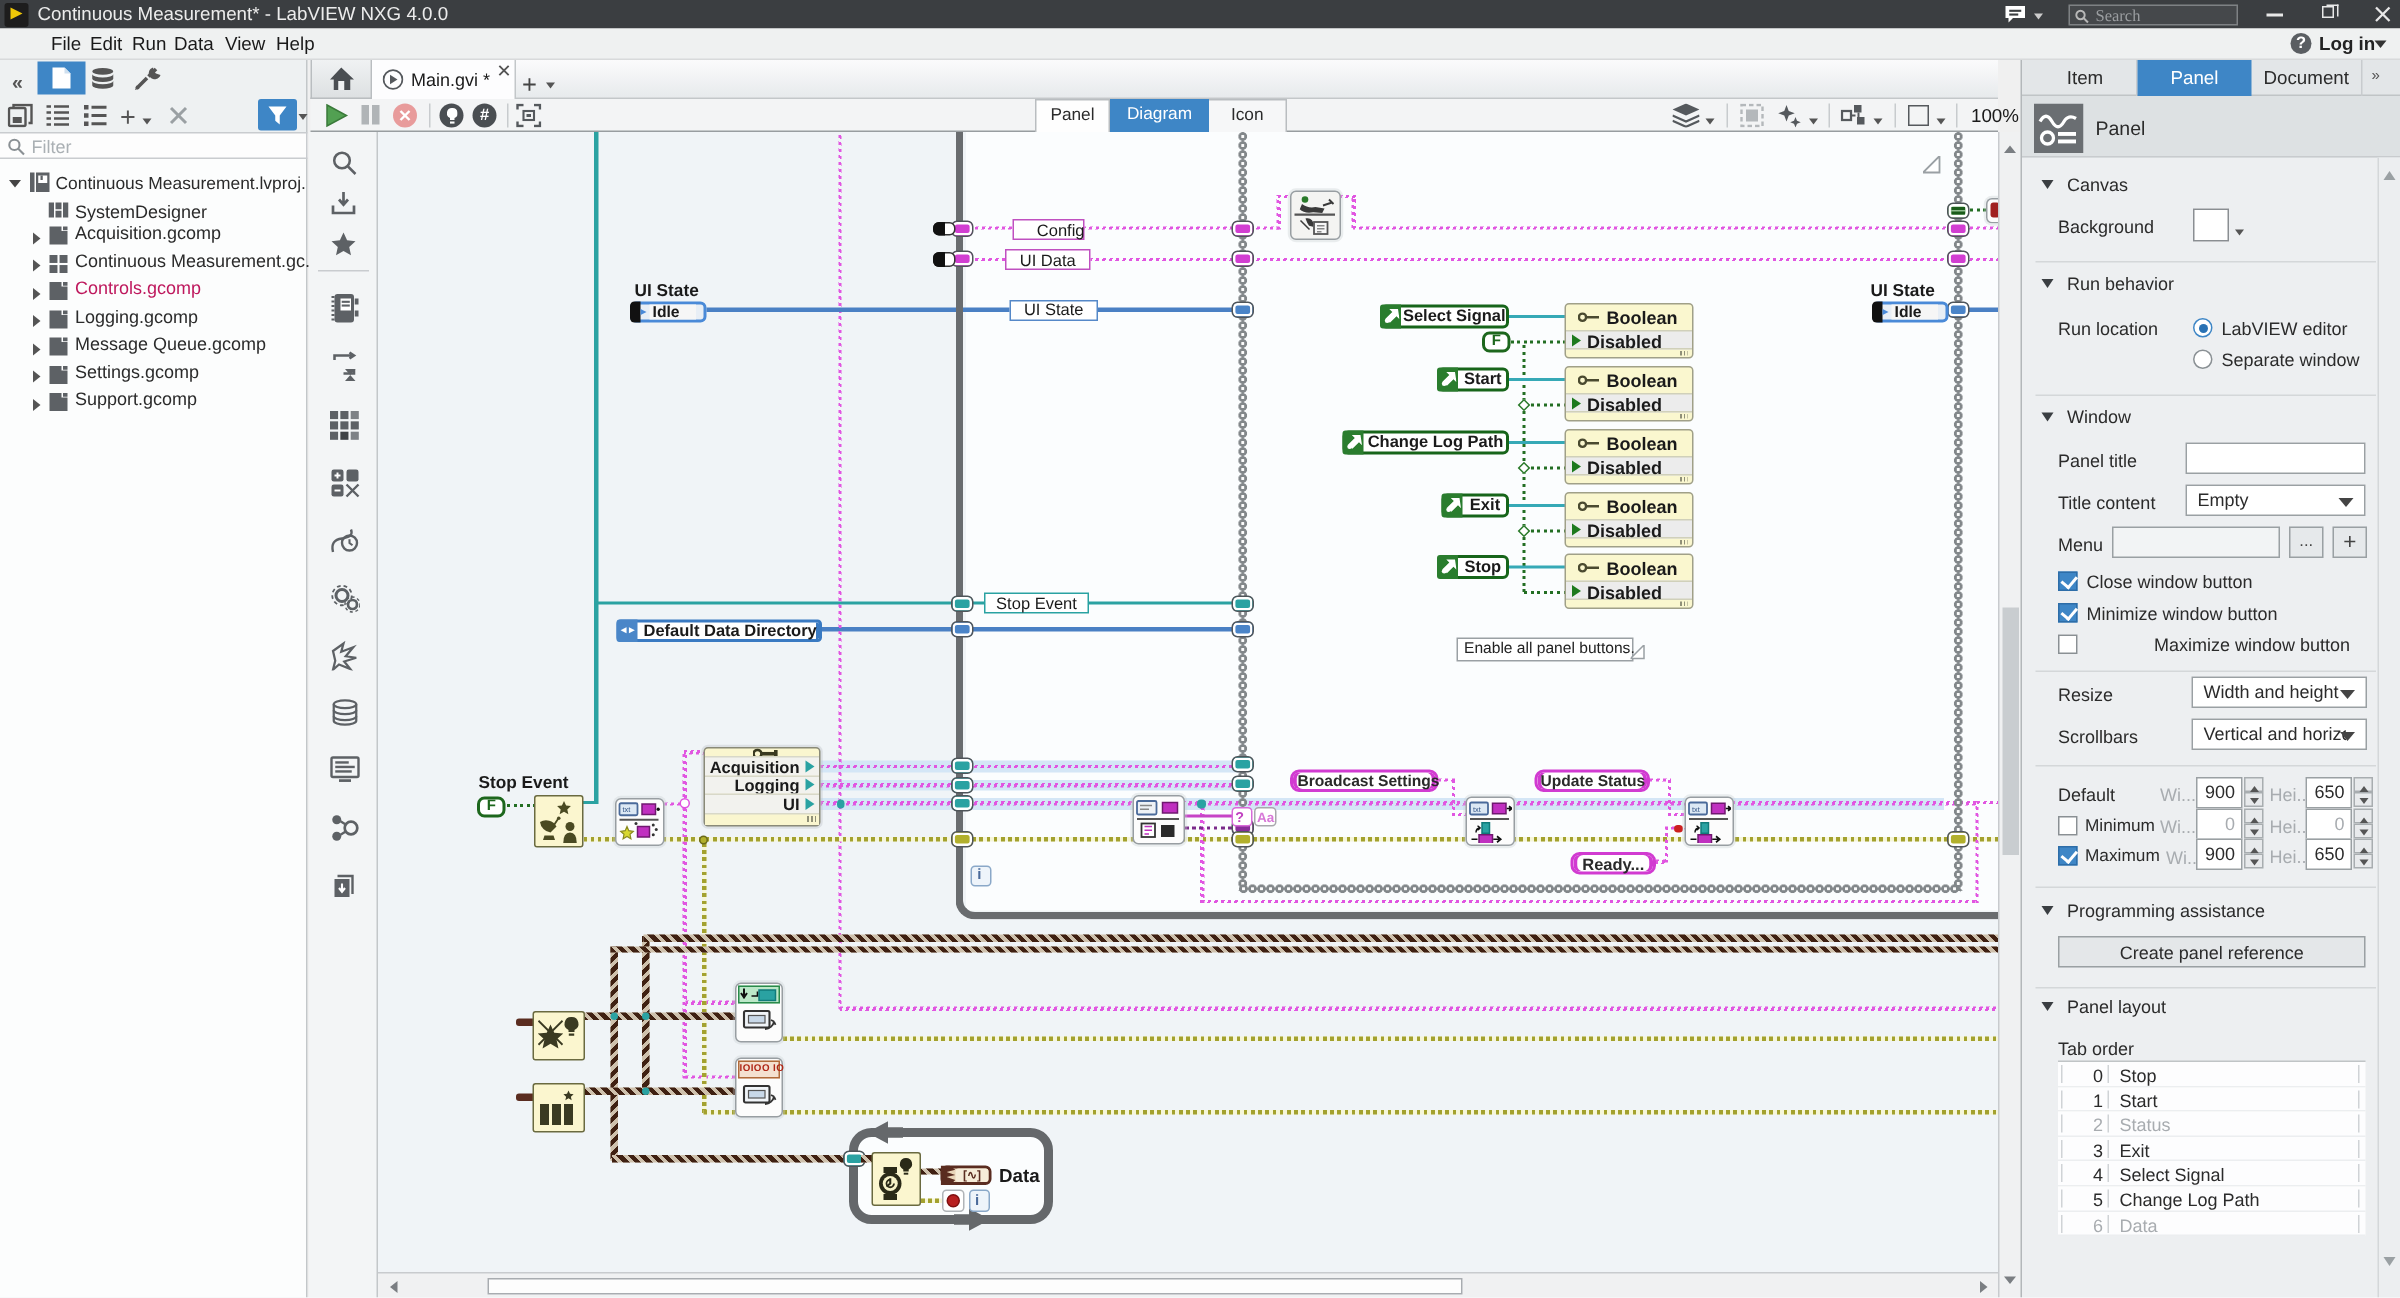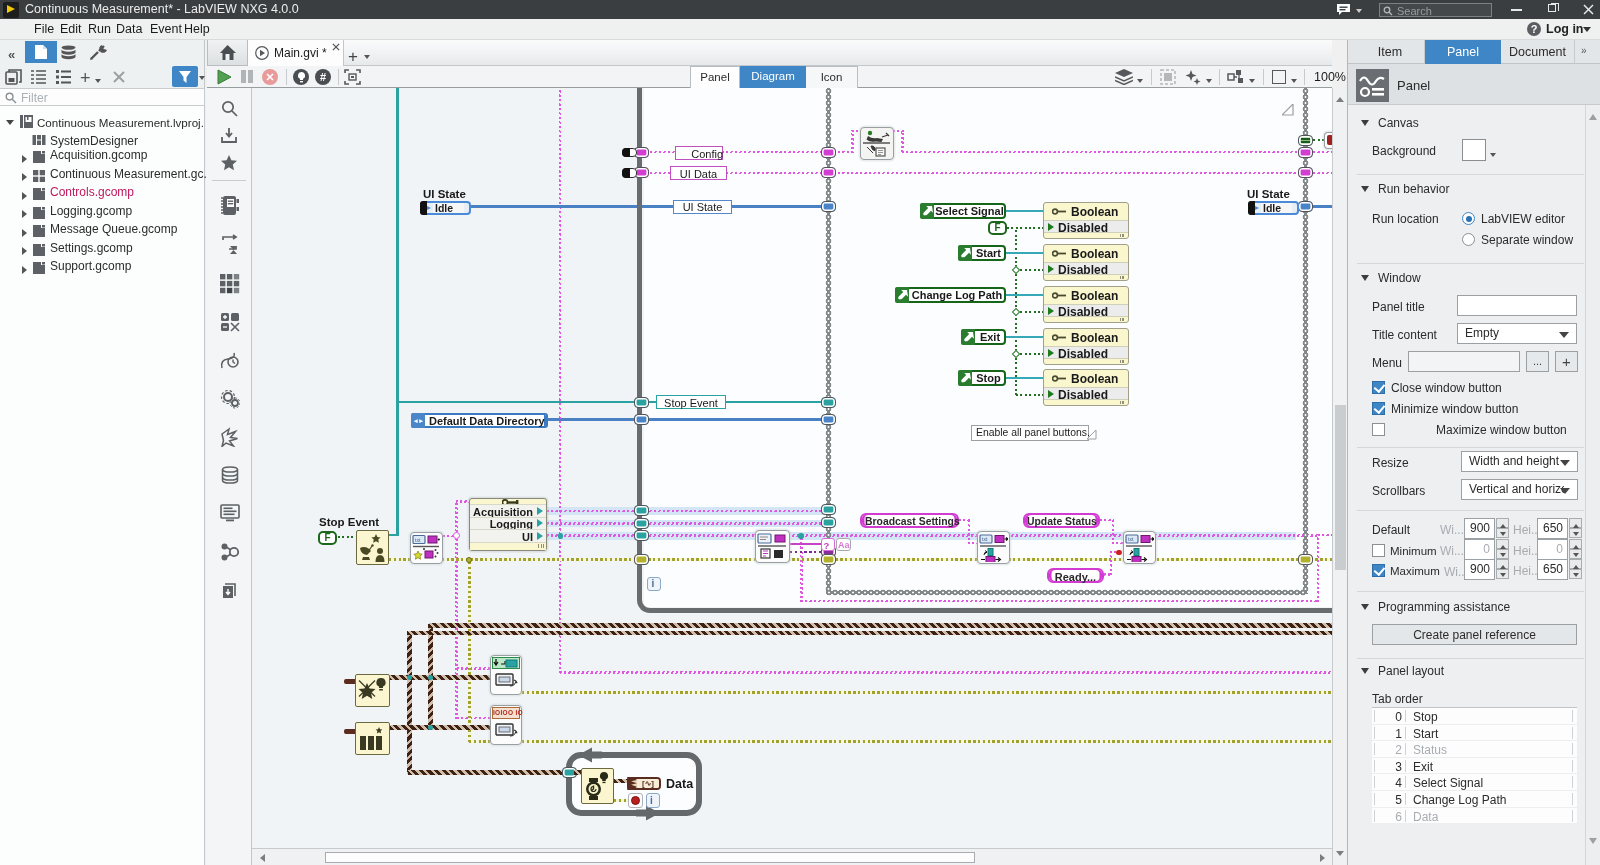--- a/index.html
+++ b/index.html
@@ -68,38 +68,38 @@
         <rect x="3.5" y="3.5" width="8" height="1.4" fill="#3b3e41"></rect>
         <rect x="3.5" y="6" width="6" height="1.4" fill="#3b3e41"></rect>
       </svg>
   <div class="abs" style="left:1356px;top:9px;border:3.5px solid transparent;border-top:4.5px solid #ccc;"></div>
 
   <div class="abs" style="left:1379px;top:2.5px;width:113px;height:14.5px;background:#45484b;border:1px solid #7e8184;">
     <svg class="abs" style="left:3px;top:2px" width="10" height="10" viewBox="0 0 10 10">
           <circle cx="4" cy="4" r="2.8" fill="none" stroke="#b8b8b8" stroke-width="1.3"></circle>
           <line x1="6.2" y1="6.2" x2="9" y2="9" stroke="#b8b8b8" stroke-width="1.3"></line>
         </svg>
-    <div class="abs" style="left:17px;top:1px;font-size:11px;color:#9a9da0;">Search</div>
+    <div class="abs" style="left:17px;top:1px;font-size:11px;color:#9a9da0;font-family:Liberation Serif, serif;">Search</div>
   </div>
 
   <div class="abs" style="left:1511px;top:9px;width:11px;height:1.6px;background:#e8e8e8;"></div>
   <div class="abs" style="left:1548px;top:4px;width:8px;height:8px;border:1.3px solid #e8e8e8;"></div>
   <div class="abs" style="left:1551px;top:2.5px;width:8px;height:8px;border:1.3px solid #e8e8e8;border-left:none;border-bottom:none;"></div>
   <svg class="abs" style="left:1583px;top:4px" width="11" height="11" viewBox="0 0 11 11">
         <line x1="1" y1="1" x2="10" y2="10" stroke="#e8e8e8" stroke-width="1.5"></line>
         <line x1="10" y1="1" x2="1" y2="10" stroke="#e8e8e8" stroke-width="1.5"></line>
       </svg>
 </div>
 
 <div class="abs" id="menubar">
   <div class="menu-item" style="left:34px;">File</div>
   <div class="menu-item" style="left:60px;">Edit</div>
   <div class="menu-item" style="left:88px;">Run</div>
   <div class="menu-item" style="left:116px;">Data</div>
-  <div class="menu-item" style="left:150px;">Event</div>
+  <div class="menu-item" style="left:150px;">View</div>
   <div class="menu-item" style="left:184px;">Help</div>
 
   <div class="abs" style="left:1527px;top:3px;width:14px;height:14px;border-radius:50%;background:#5a5e62;color:#fff;font-size:11px;font-weight:700;text-align:center;line-height:14px;">?</div>
   <div class="abs" style="left:1546px;top:3px;font-size:12.5px;font-weight:700;color:#222;">Log in</div>
   <div class="abs" style="left:1583px;top:8px;border:4px solid transparent;border-top:5px solid #333;"></div>
 </div>
 
 <div class="abs" style="left:0;top:40px;width:205px;height:48px;background:#eef1f2;border-right:1px solid #c3c7c9;">
 
   <div class="abs" style="left:8px;top:7px;font-size:13px;color:#555;font-weight:700;letter-spacing:-2px;">«</div>

